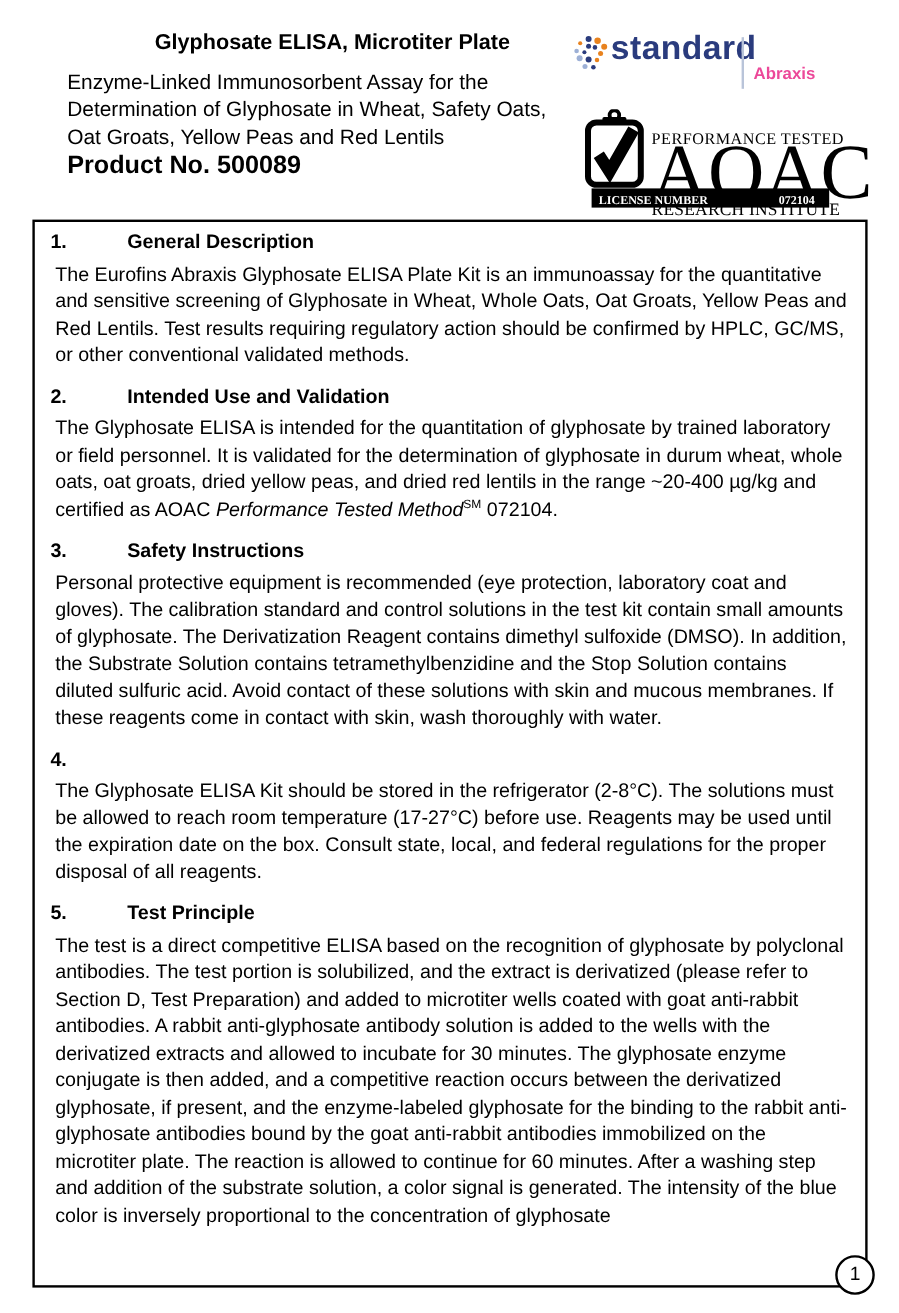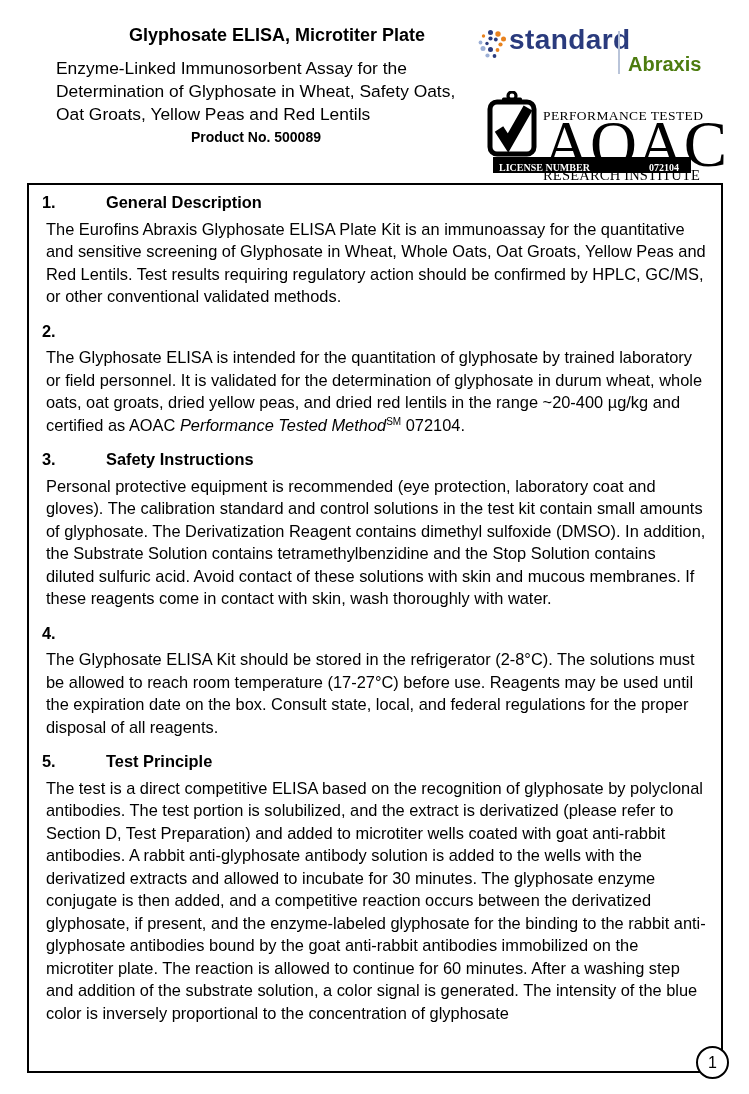--- a/index.html
+++ b/index.html
@@ -26,42 +26,41 @@
     text-align: center;
     line-height: 23px;
     margin: 0 0 10px 0;
   }
   .doc-subtitle {
     font-size: 17.4px;
     line-height: 23px;
     white-space: nowrap;
   }
   .product-no {
-    font-size: 14px;
+    font-size: 21px;
     font-weight: bold;
-    text-align: center;
     line-height: 23px;
     width: 400px;
   }
 
   
   .brand-dots { position: absolute; left: 477px; top: 29px; }
   .eurofins-word {
     position: absolute; left: 509px; top: 24px;
     font-size: 28px; font-weight: bold; letter-spacing: 0.4px;
     color: #2a3b7d;
   }
   .brand-divider {
     position: absolute; left: 618px; top: 31px;
     width: 2px; height: 43px; background: #b9c4d9;
   }
   .abraxis-word {
     position: absolute; left: 628px; top: 53px;
-    font-size: 20px; font-weight: bold;
-    color: #4d7c0f;
+    font-size: 14px; font-weight: bold;
+    color: #ec4899;
   }
 
   
   .aoac-badge { position: absolute; left: 487px; top: 88px; width: 211px; height: 85px; }
   .clipboard-icon { position: absolute; left: 0; top: 3px; }
   .aoac-texts {
     position: absolute; left: 56px; top: 0; width: 155px;
     font-family: "Liberation Serif", serif; text-align: center;
   }
   .aoac-performance { font-size: 13.5px; letter-spacing: 0.4px; line-height: 15px; margin-top: 20px; white-space: nowrap; }
@@ -166,20 +165,21 @@
       <h2 class="sec-head">
         <span class="sec-num">1.</span>
         <span class="sec-title">General Description</span>
       </h2>
       <p class="sec-body">The Eurofins Abraxis Glyphosate ELISA Plate Kit is an immunoassay for the quantitative and sensitive screening of Glyphosate in Wheat, Whole Oats, Oat Groats, Yellow Peas and Red Lentils. Test results requiring regulatory action should be confirmed by HPLC, GC/MS, or other conventional validated methods.</p>
     </section>
 
     <section class="sec">
       <h2 class="sec-head">
         <span class="sec-num">2.</span>
+        <span class="sec-title">Intended Use and Validation</span>
       </h2>
       <p class="sec-body"><span>The Glyphosate ELISA is intended for the quantitation of glyphosate by trained laboratory or field personnel. It is validated for the determination of glyphosate in durum wheat, whole oats, oat groats, dried yellow peas, and dried red lentils in the range ~20-400 µg/kg and certified as AOAC </span><i>Performance Tested Method</i><sup>SM</sup><span> 072104.</span></p>
     </section>
 
     <section class="sec">
       <h2 class="sec-head">
         <span class="sec-num">3.</span>
         <span class="sec-title">Safety Instructions</span>
       </h2>
       <p class="sec-body">Personal protective equipment is recommended (eye protection, laboratory coat and gloves). The calibration standard and control solutions in the test kit contain small amounts of glyphosate. The Derivatization Reagent contains dimethyl sulfoxide (DMSO). In addition, the Substrate Solution contains tetramethylbenzidine and the Stop Solution contains diluted sulfuric acid. Avoid contact of these solutions with skin and mucous membranes. If these reagents come in contact with skin, wash thoroughly with water.</p>

